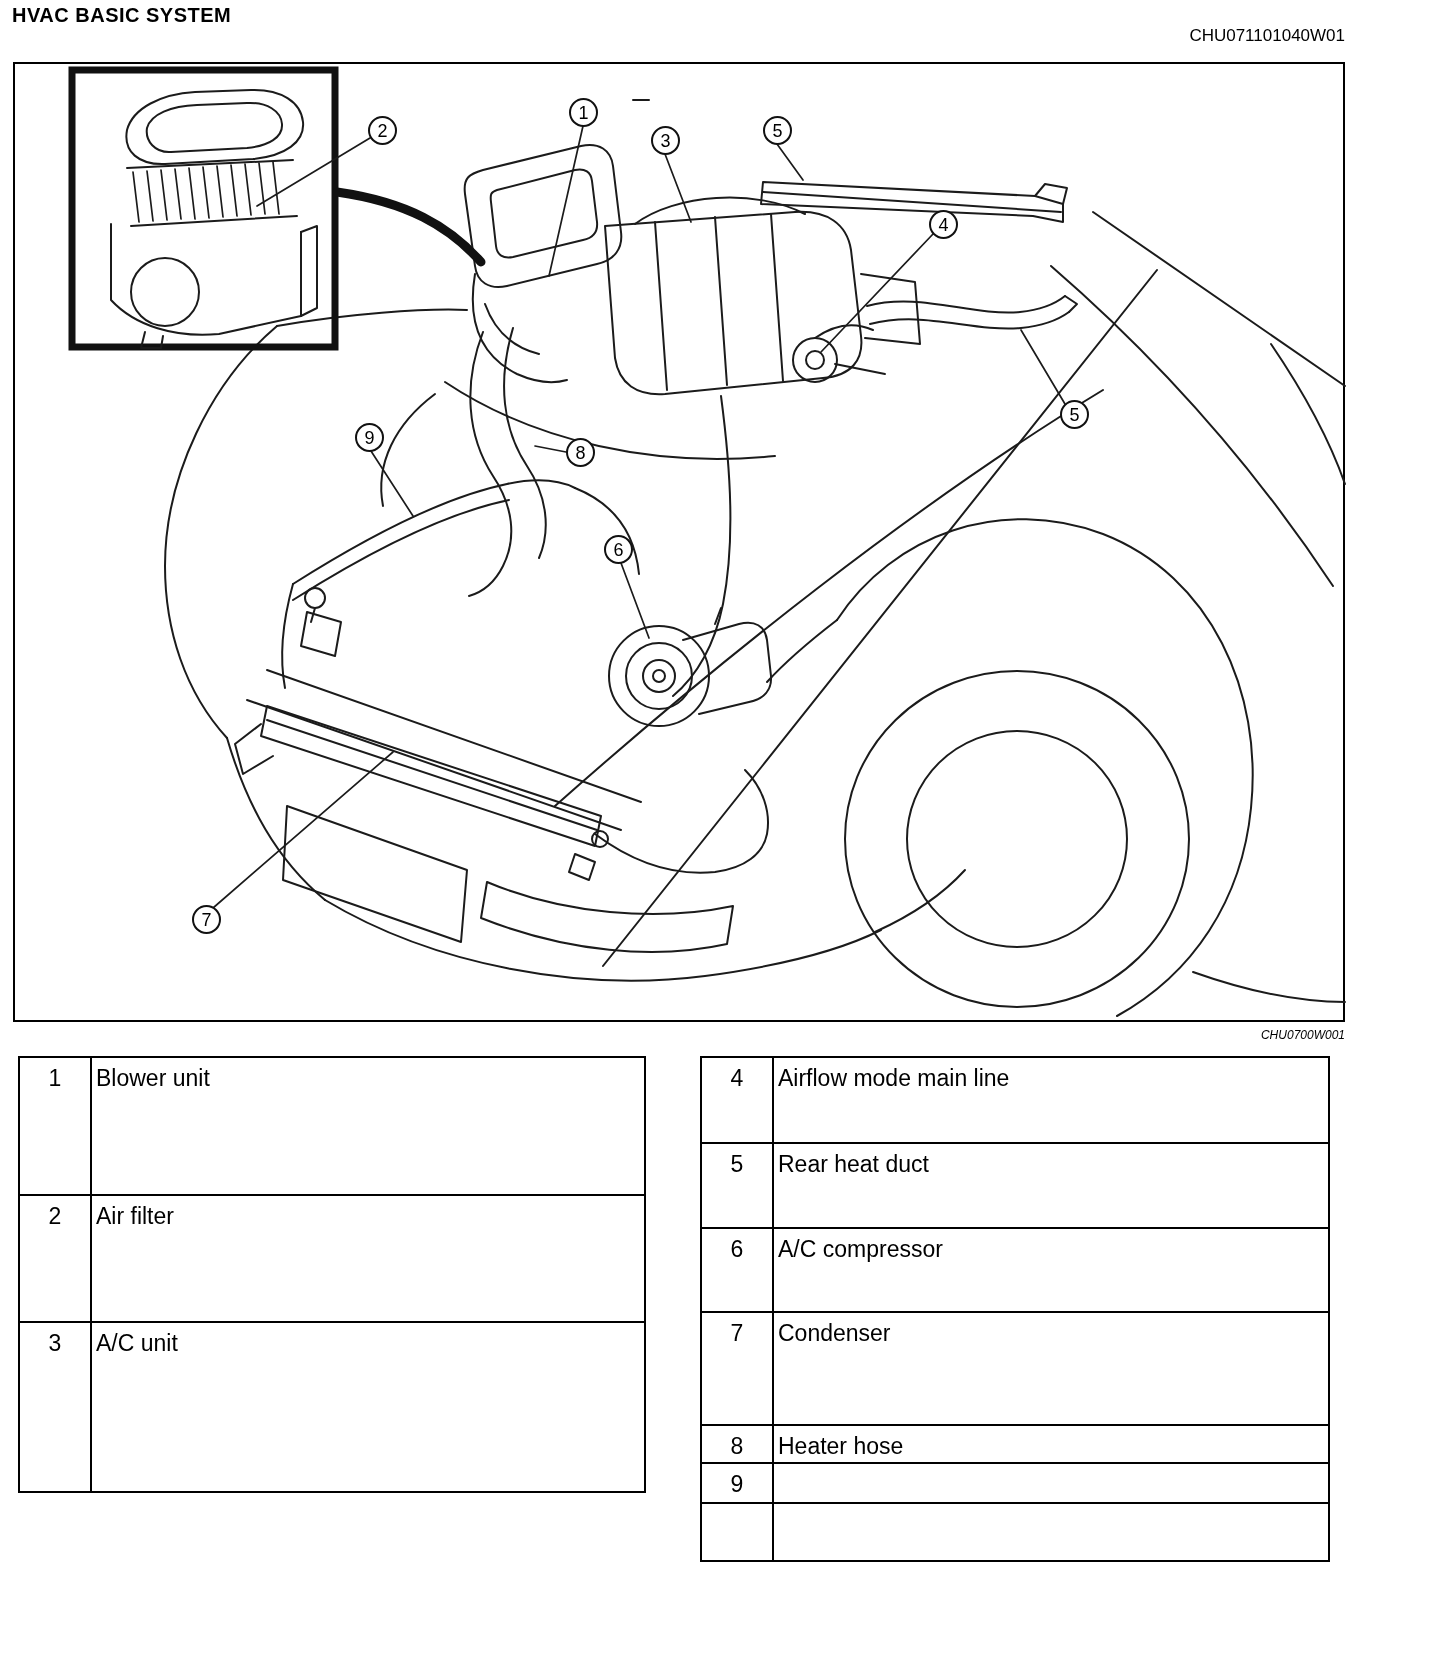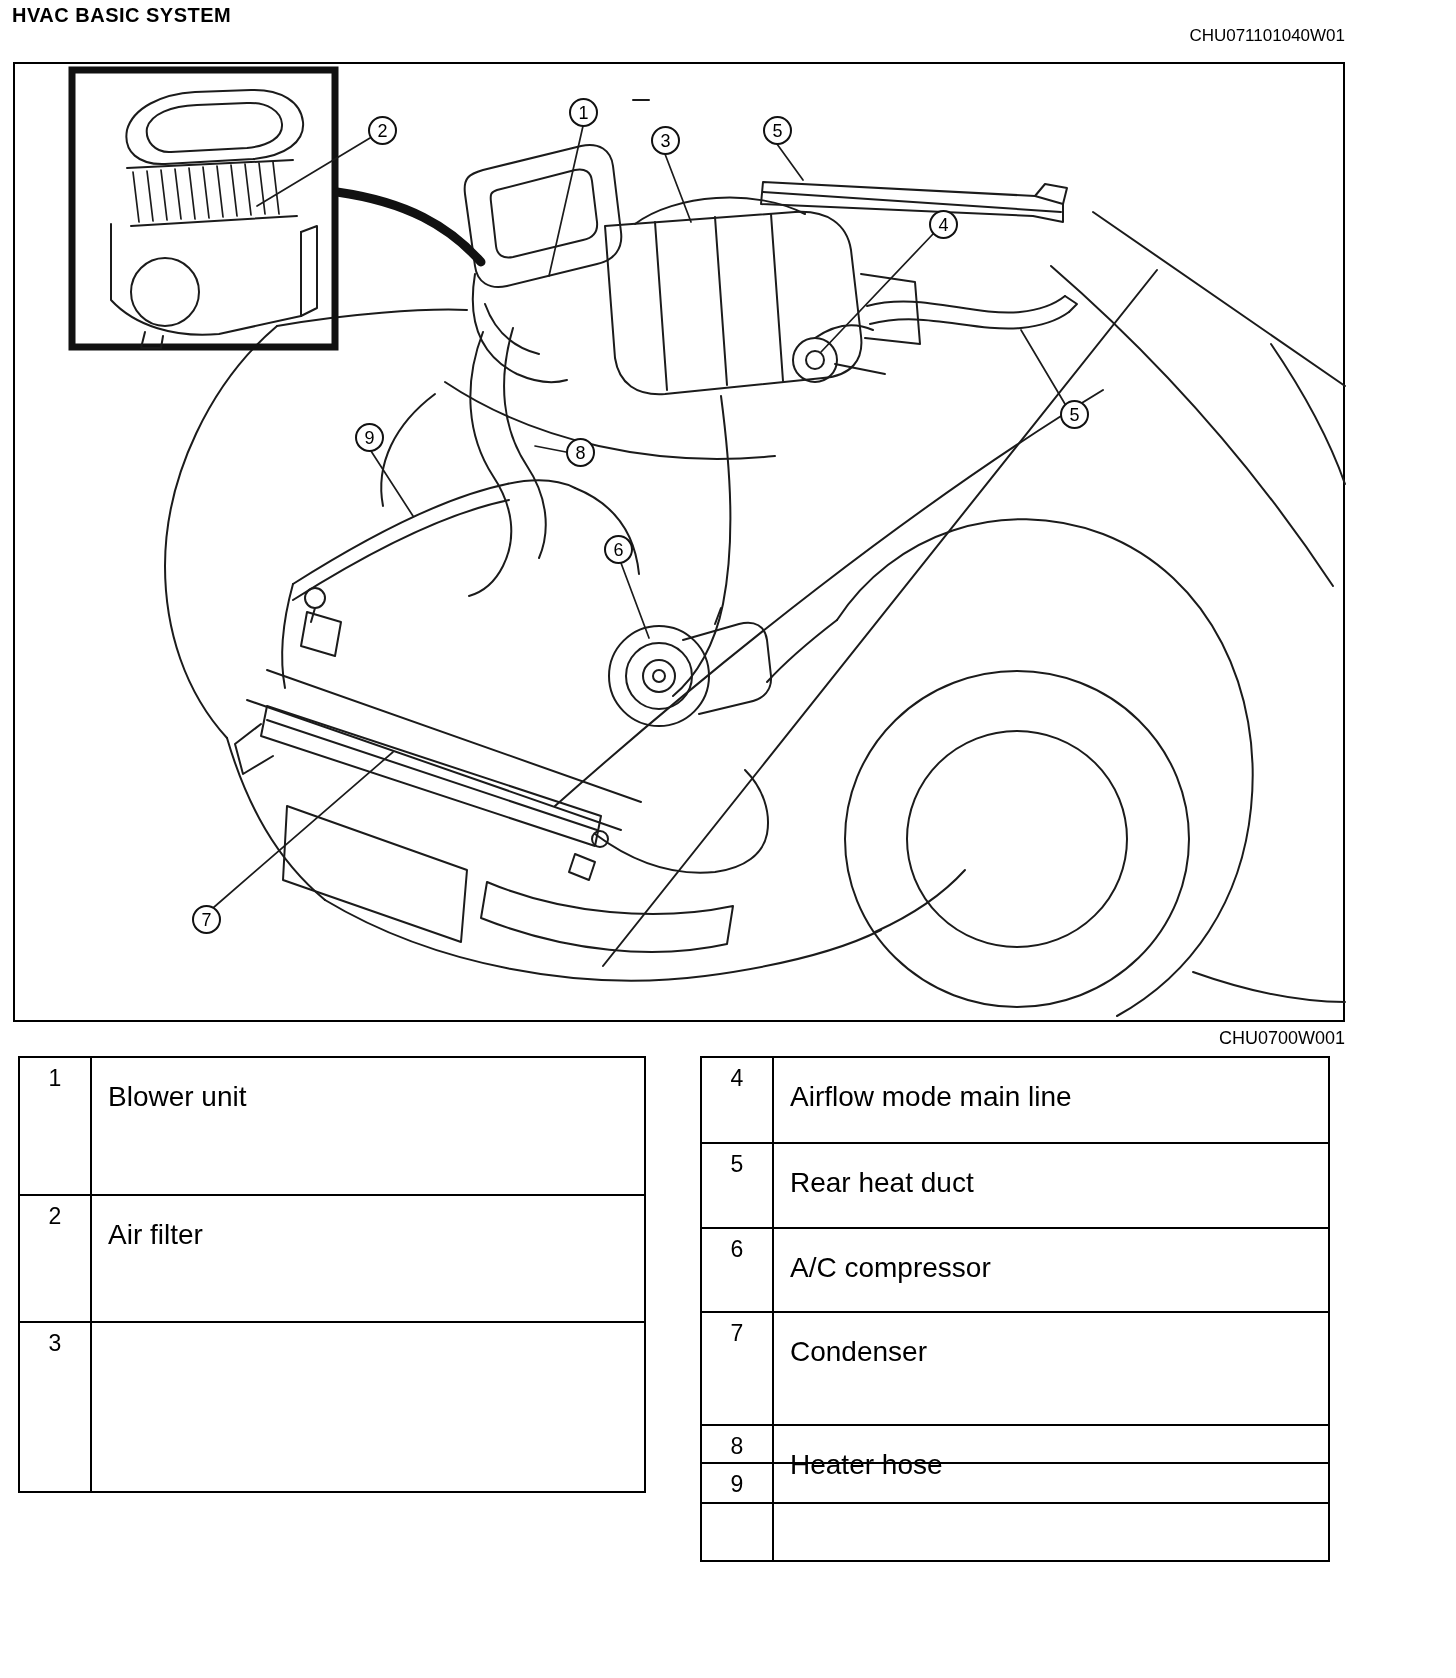--- a/index.html
+++ b/index.html
@@ -30,41 +30,41 @@
     position:absolute;
     width:29px; height:29px;
     border:2px solid #111;
     border-radius:50%;
     background:#fff;
     display:flex; align-items:center; justify-content:center;
     font-size:18px; line-height:1;
   }
   .figure-code {
     position:absolute; right:111px; top:1028px;
-    font-size:18px;
+    font-size:12px;
+    font-style:italic;
   }
   .legend {
     position:absolute;
     border:2px solid #000;
     display:flex; flex-direction:column;
   }
   .legend.left  { left:18px;  top:1056px; width:628px; height:437px; }
   .legend.right { left:700px; top:1056px; width:630px; height:506px; }
   .legend-row { display:flex; border-bottom:2px solid #000; }
   .legend-row:last-child { border-bottom:none; flex:1; }
   .legend-num {
     width:72px; flex:0 0 72px;
     border-right:2px solid #000;
     text-align:center; padding-top:7px;
     font-size:23px;
   }
   .legend-label {
-    flex:1; padding:7px 0 0 16px;
-    font-size:28px;
-    margin-top:16px;
+    flex:1; padding:7px 0 0 4px;
+    font-size:23px;
   }
   .ink { stroke:#1b1b1b; fill:none; stroke-width:2; stroke-linecap:round; stroke-linejoin:round; }
   .ink-thin { stroke:#1b1b1b; fill:none; stroke-width:1.7; stroke-linecap:round; }
   .ink-thick { stroke:#111; fill:none; stroke-width:7; }
   .ink-swoosh { stroke:#111; fill:none; stroke-width:9; stroke-linecap:round; }
 </style>
 </head>
 <body>
 
 <div class="page-title">HVAC BASIC SYSTEM</div>
@@ -246,20 +246,21 @@
   <div class="legend-row" style="height:138px;">
     <div class="legend-num">1</div>
     <div class="legend-label">Blower unit</div>
   </div>
   <div class="legend-row" style="height:127px;">
     <div class="legend-num">2</div>
     <div class="legend-label">Air filter</div>
   </div>
   <div class="legend-row">
     <div class="legend-num">3</div>
+    <div class="legend-label">A/C unit</div>
   </div>
 </div>
 
 <div class="legend right">
   <div class="legend-row" style="height:86px;">
     <div class="legend-num">4</div>
     <div class="legend-label">Airflow mode main line</div>
   </div>
   <div class="legend-row" style="height:85px;">
     <div class="legend-num">5</div>

